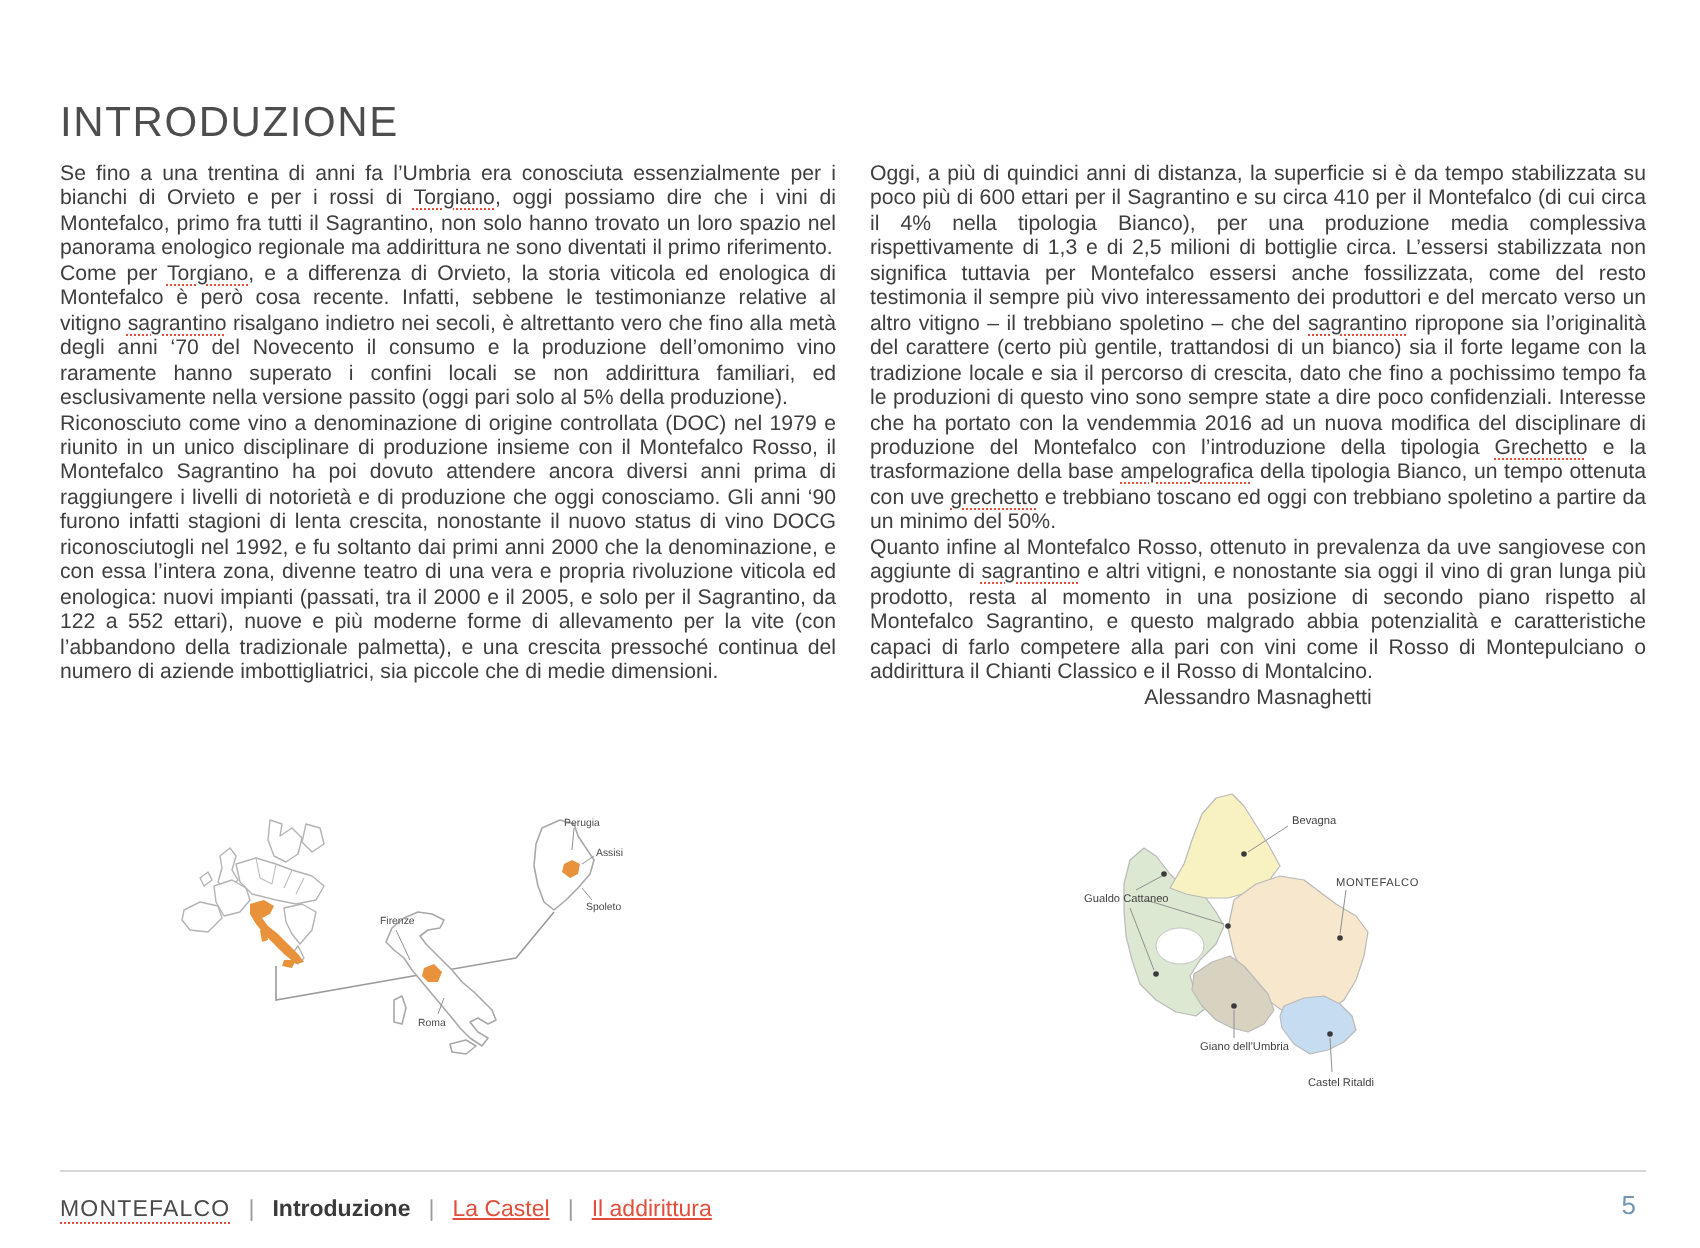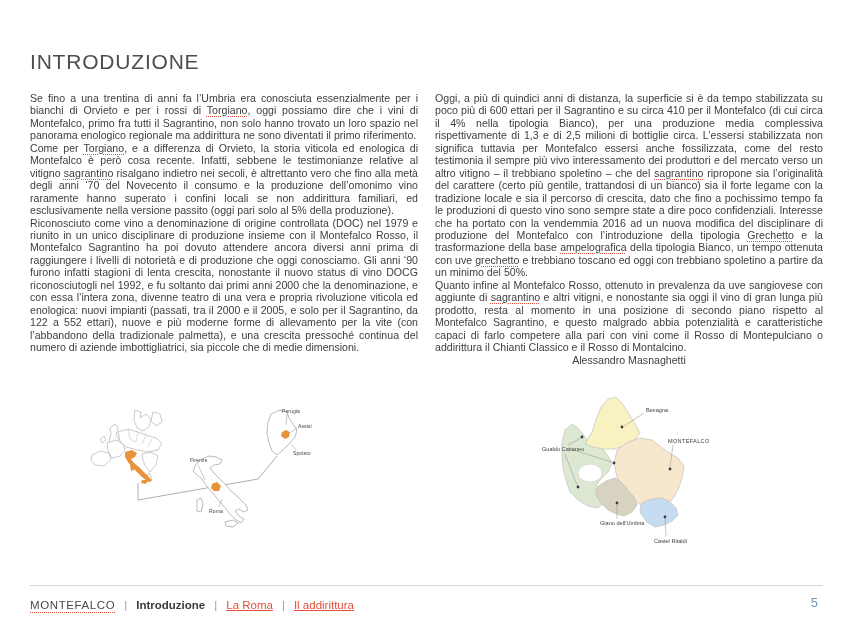--- a/index.html
+++ b/index.html
@@ -5,21 +5,21 @@
   html,body{margin:0;padding:0;background:#e9e9e9;}
   .page{
     position:relative;width:850px;height:624px;background:#ffffff;
     font-family:"Liberation Sans","DejaVu Sans",sans-serif;overflow:hidden;
   }
   .page-title{
     position:absolute;left:30px;top:36px;font-size:21px;letter-spacing:0.8px;
     color:#4d4d4d;font-weight:400;
   }
   .columns{
-    position:absolute;left:30px;top:92px;width:793px;display:flex;gap:17px;
+    position:absolute;left:30px;top:81px;width:793px;display:flex;gap:17px;
   }
   .col{
     width:389px;font-size:10.6px;line-height:12.45px;text-align:justify;
     color:#3e3e3e;
   }
   .col p{margin:0;}
   .signature{text-align:center;margin-top:16px;}
   .sc{
     text-decoration:underline dotted #e14e3a;
     text-decoration-thickness:1px;text-underline-offset:2px;
@@ -156,20 +156,20 @@
     </g>
   </svg>
 
   <div class="footer-divider"></div>
 
   <div class="footer">
     <span class="brand">MONTEFALCO</span>
     <span class="sep">|</span>
     <span class="nav-current">Introduzione</span>
     <span class="sep">|</span>
-    <span class="nav-link">La Roma</span>
+    <span class="nav-link">La Castel</span>
     <span class="sep">|</span>
     <span class="nav-link">Il addirittura</span>
   </div>
 
   <div class="page-number">5</div>
 
 </div>
 
 </body></html>

